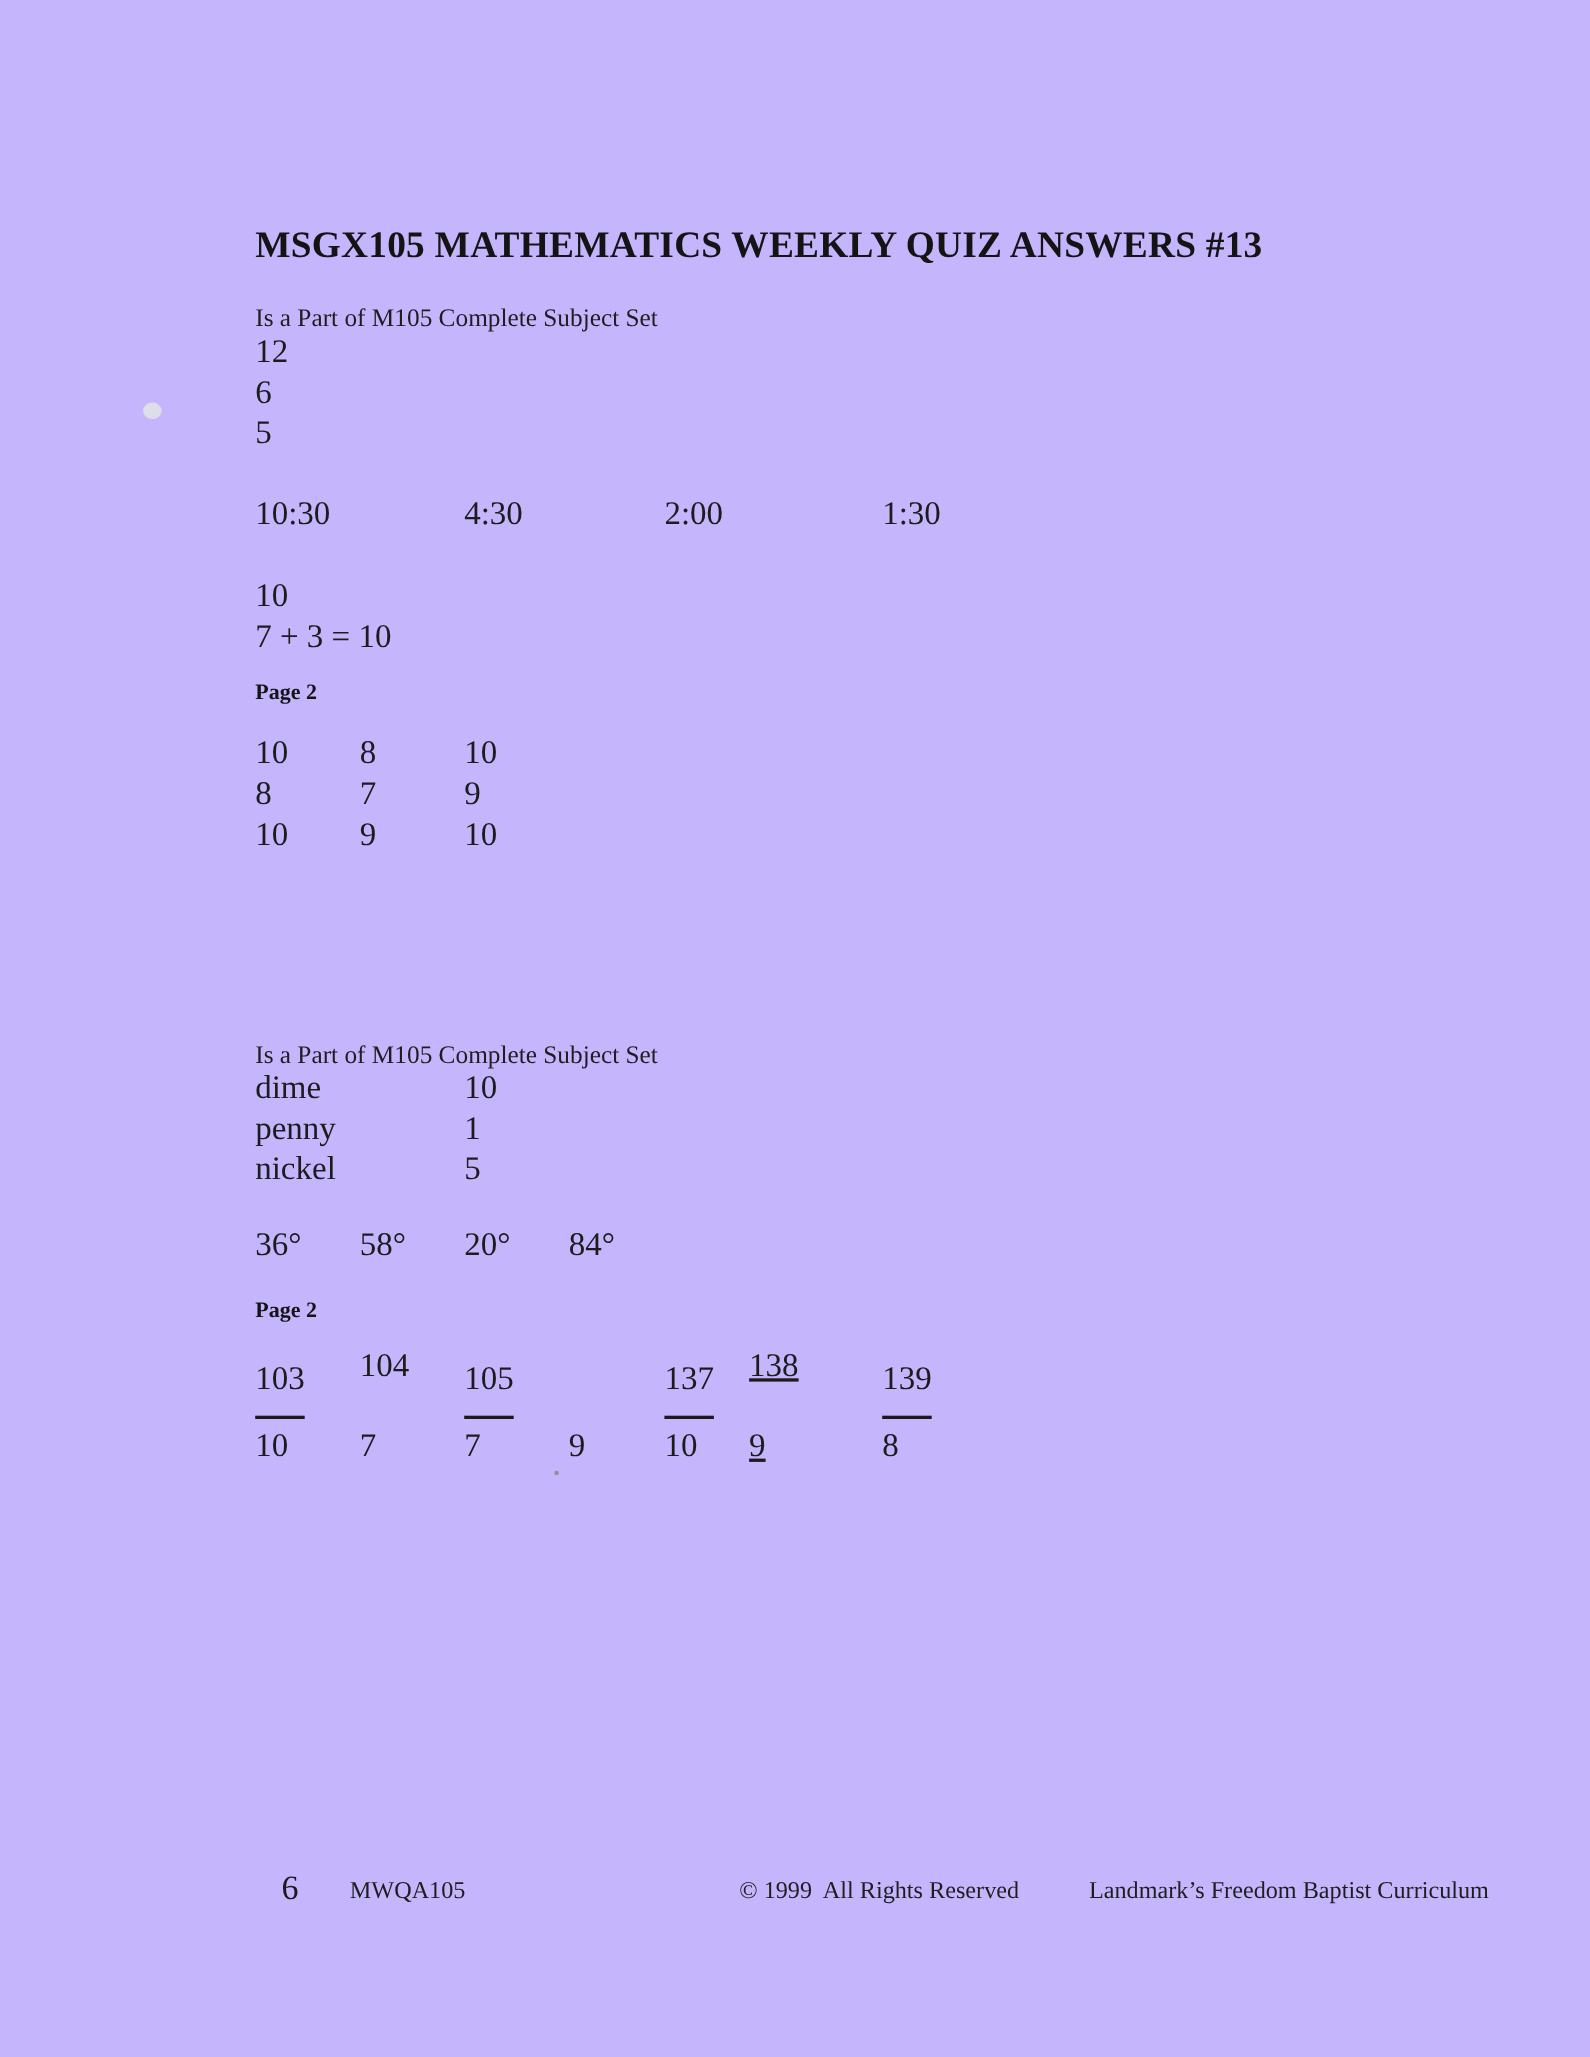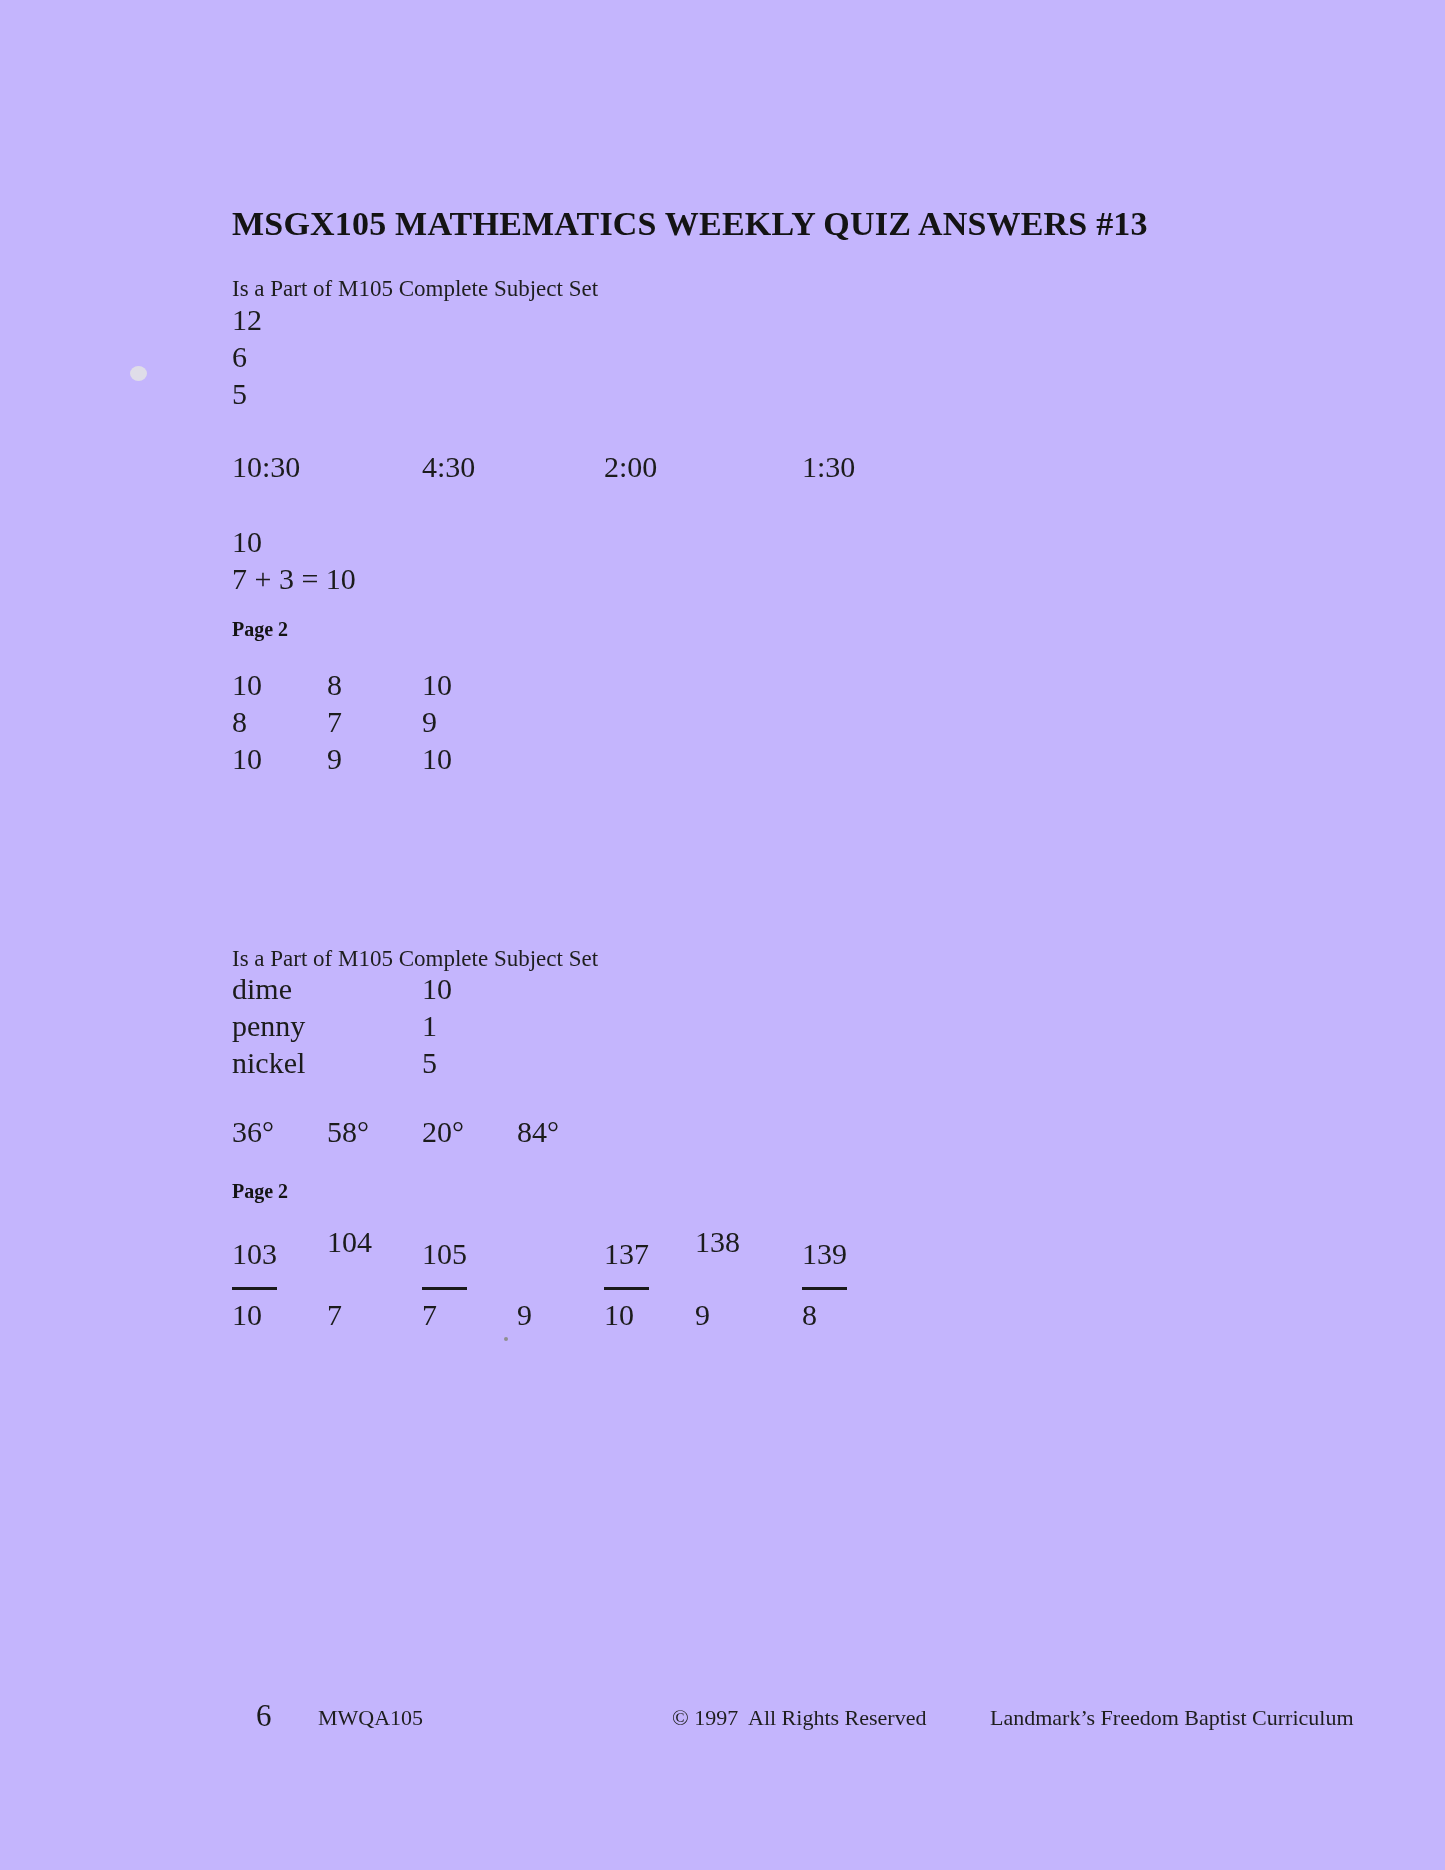--- a/index.html
+++ b/index.html
@@ -41,21 +41,21 @@
     width: 1150px;
     font-size: 30px;
     white-space: nowrap;
   }
   .cell { position: absolute; top: 0; }
   .c0 { left: 0; }
   .c1 { left: 95px; }
   .c2 { left: 190px; }
   .c3 { left: 285px; }
   .c4 { left: 372px; }
-  .c5 { left: 463px; }
+  .c5 { left: 449px; text-decoration: underline; }
   .c6 { left: 570px; }
   .u {
     border-bottom: 3px solid #1a1a1a;
     padding-bottom: 16px;
     margin-top: 12px;
   }
   .page2-heading {
     position: absolute;
     left: 232px;
     font-size: 20px;
@@ -185,17 +185,17 @@
     <span class="cell c5">9</span>
     <span class="cell c6">8</span>
   </div>
 
   <div class="artifact-smudge"></div>
   <div class="artifact-dot"></div>
 
   <div>
     <div class="footer-pagenum" style="left:256px; top:1698px">6</div>
     <div class="footer-item" style="left:318px; top:1705px">MWQA105</div>
-    <div class="footer-item" style="left:672px; top:1705px">© 1997  All Rights Reserved</div>
+    <div class="footer-item" style="left:672px; top:1705px">© 1999  All Rights Reserved</div>
     <div class="footer-item" style="left:990px; top:1705px">Landmark’s Freedom Baptist Curriculum</div>
   </div>
 
 </div>
 
 </body></html>

